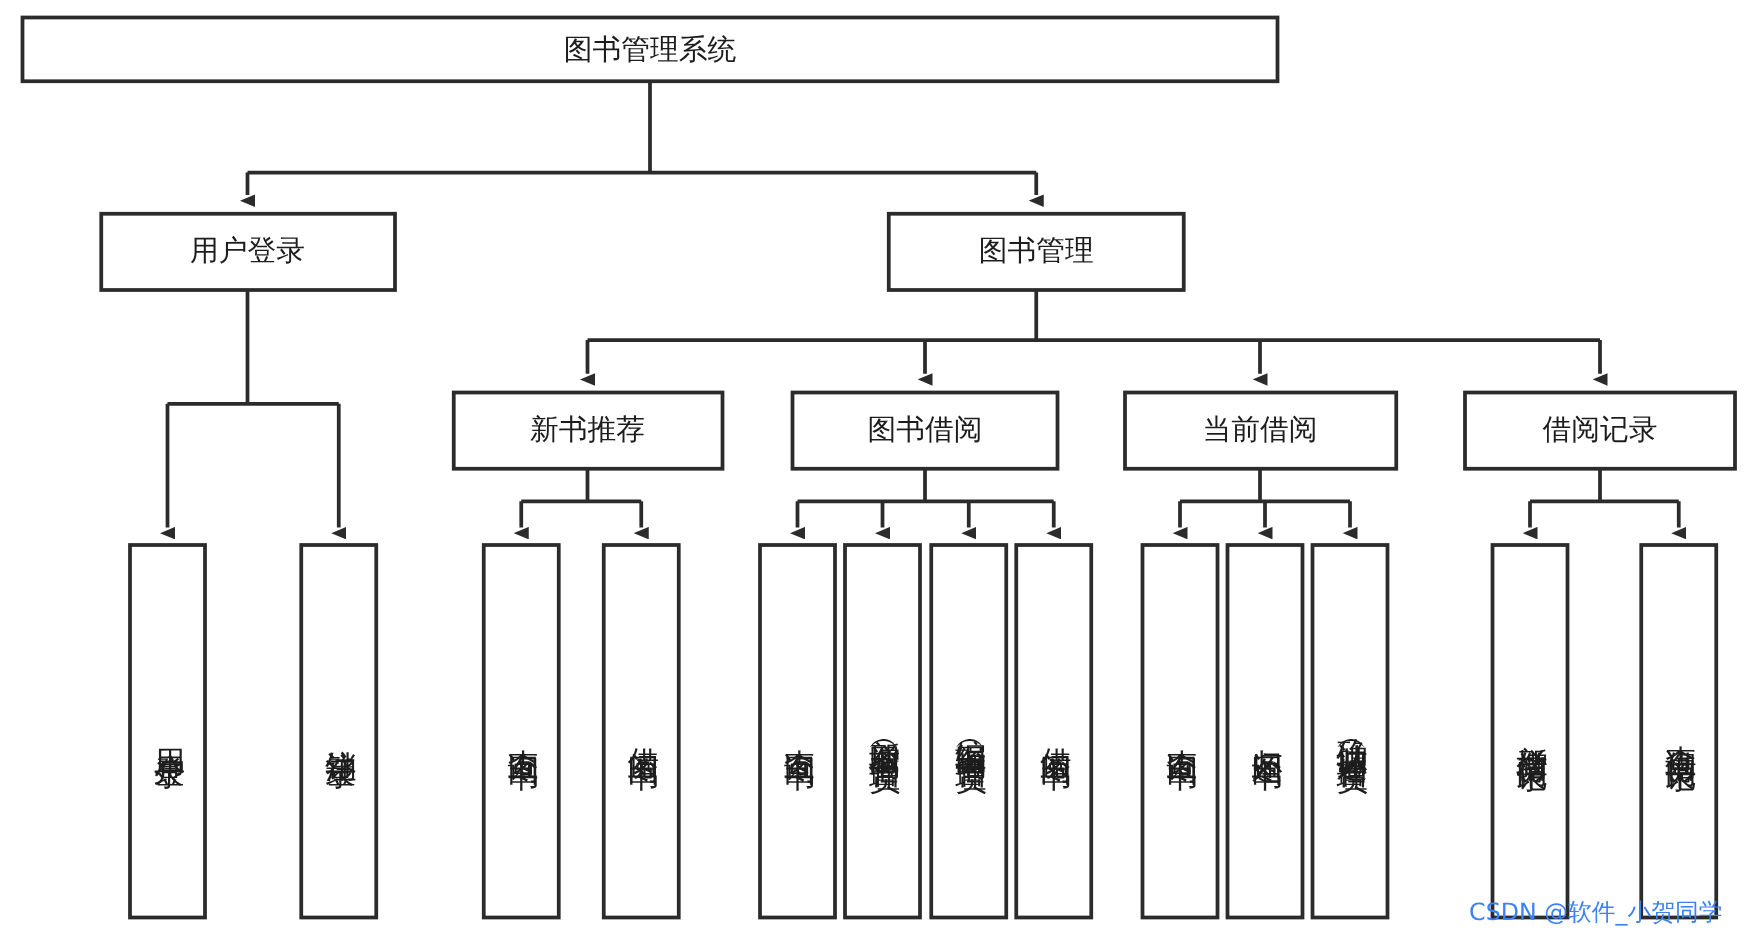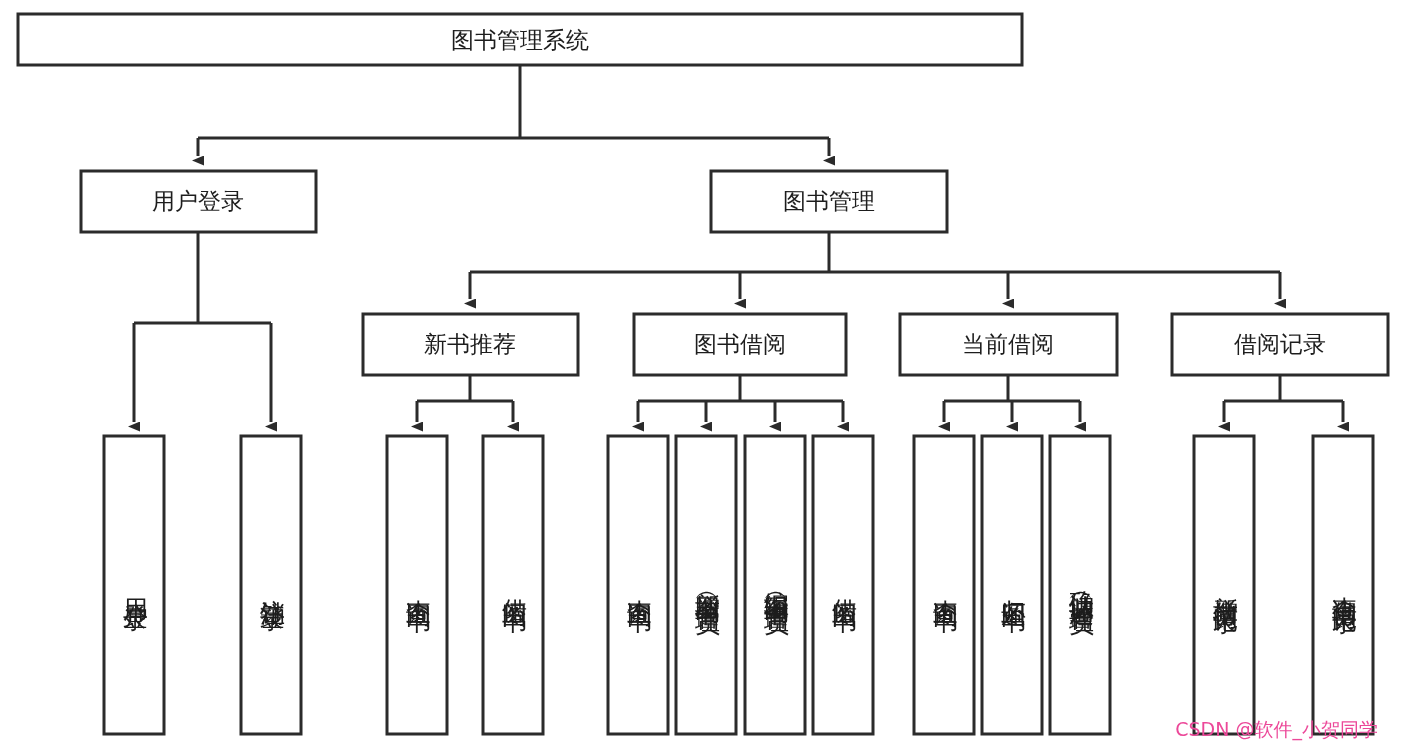--- a/index.html
+++ b/index.html
@@ -54,21 +54,21 @@
   .arrow-head {
     fill: #2b2b2b;
     stroke: none;
   }
   .watermark {
     position: absolute;
     right: 8px;
     bottom: 4px;
     font-family: "DejaVu Sans", "Liberation Sans", sans-serif;
     font-size: 19px;
-    color: #ec4899;
+    color: #3b82f6;
     white-space: nowrap;
     pointer-events: none;
   }
 </style>
 </head>
 <body>
 
 <div id="diagram-root">
   <svg width="1405" height="747" viewBox="0 0 1405 747" xmlns="http://www.w3.org/2000/svg">
     <defs>

